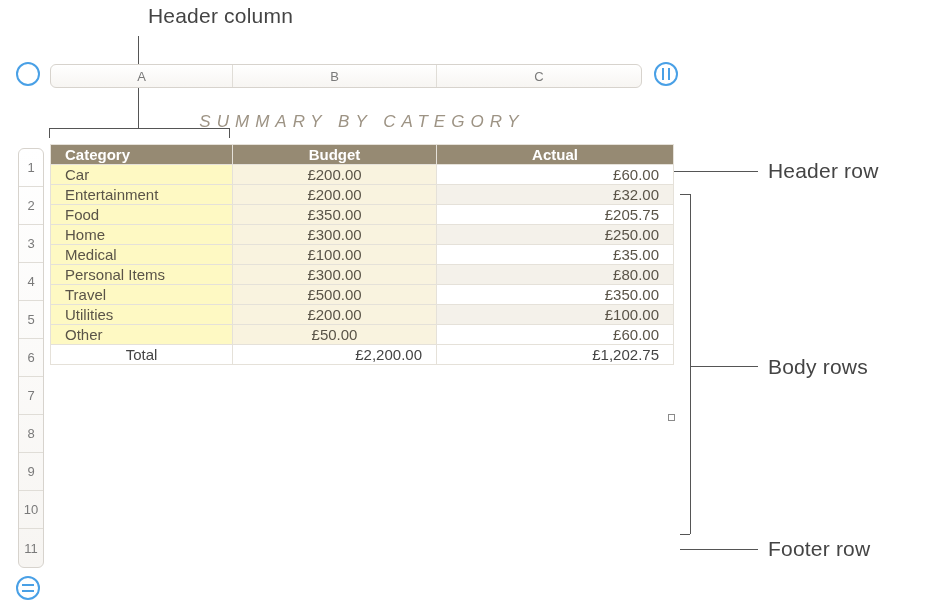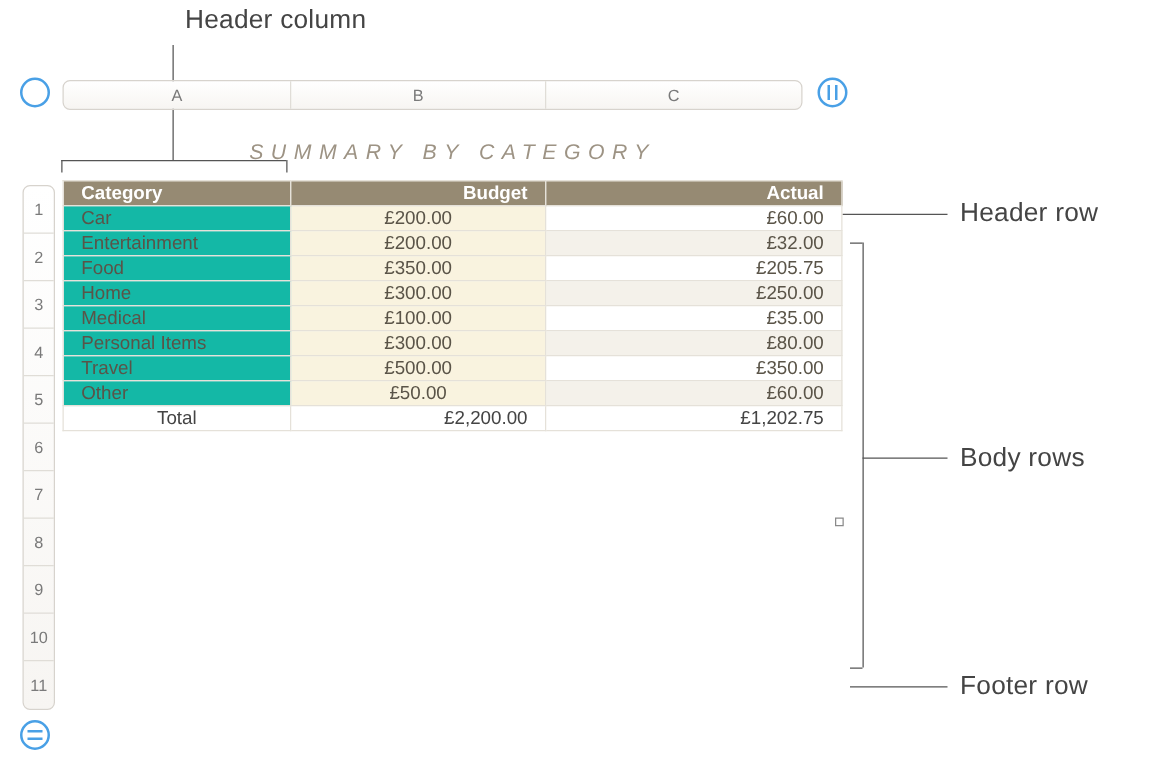--- a/index.html
+++ b/index.html
@@ -146,25 +146,24 @@
   }
   th, td {
     height: 20px;
     padding: 0 14px;
     border: 1px solid #e5e1d9;
   }
   thead th {
     background: #968a73;
     color: #fff;
     font-weight: 600;
-    text-align: right;
   }
   thead th:first-child { text-align: left; }
   tbody td:first-child {
-    background: #14b8a6;
+    background: #fef9c3;
     color: #5a5448;
     font-weight: 500;
     text-align: left;
   }
   tbody td:nth-child(2) {
     background: #f9f3df;
     text-align: center;
     color: #5a5448;
   }
   tbody td:nth-child(3) {
@@ -286,20 +285,25 @@
           <td>Personal Items</td>
           <td>£300.00</td>
           <td>£80.00</td>
         </tr>
         <tr>
           <td>Travel</td>
           <td>£500.00</td>
           <td>£350.00</td>
         </tr>
         <tr>
+          <td>Utilities</td>
+          <td>£200.00</td>
+          <td>£100.00</td>
+        </tr>
+        <tr>
           <td>Other</td>
           <td>£50.00</td>
           <td>£60.00</td>
         </tr>
       </tbody>
       <tfoot>
         <tr>
           <td>Total</td>
           <td>£2,200.00</td>
           <td>£1,202.75</td>

